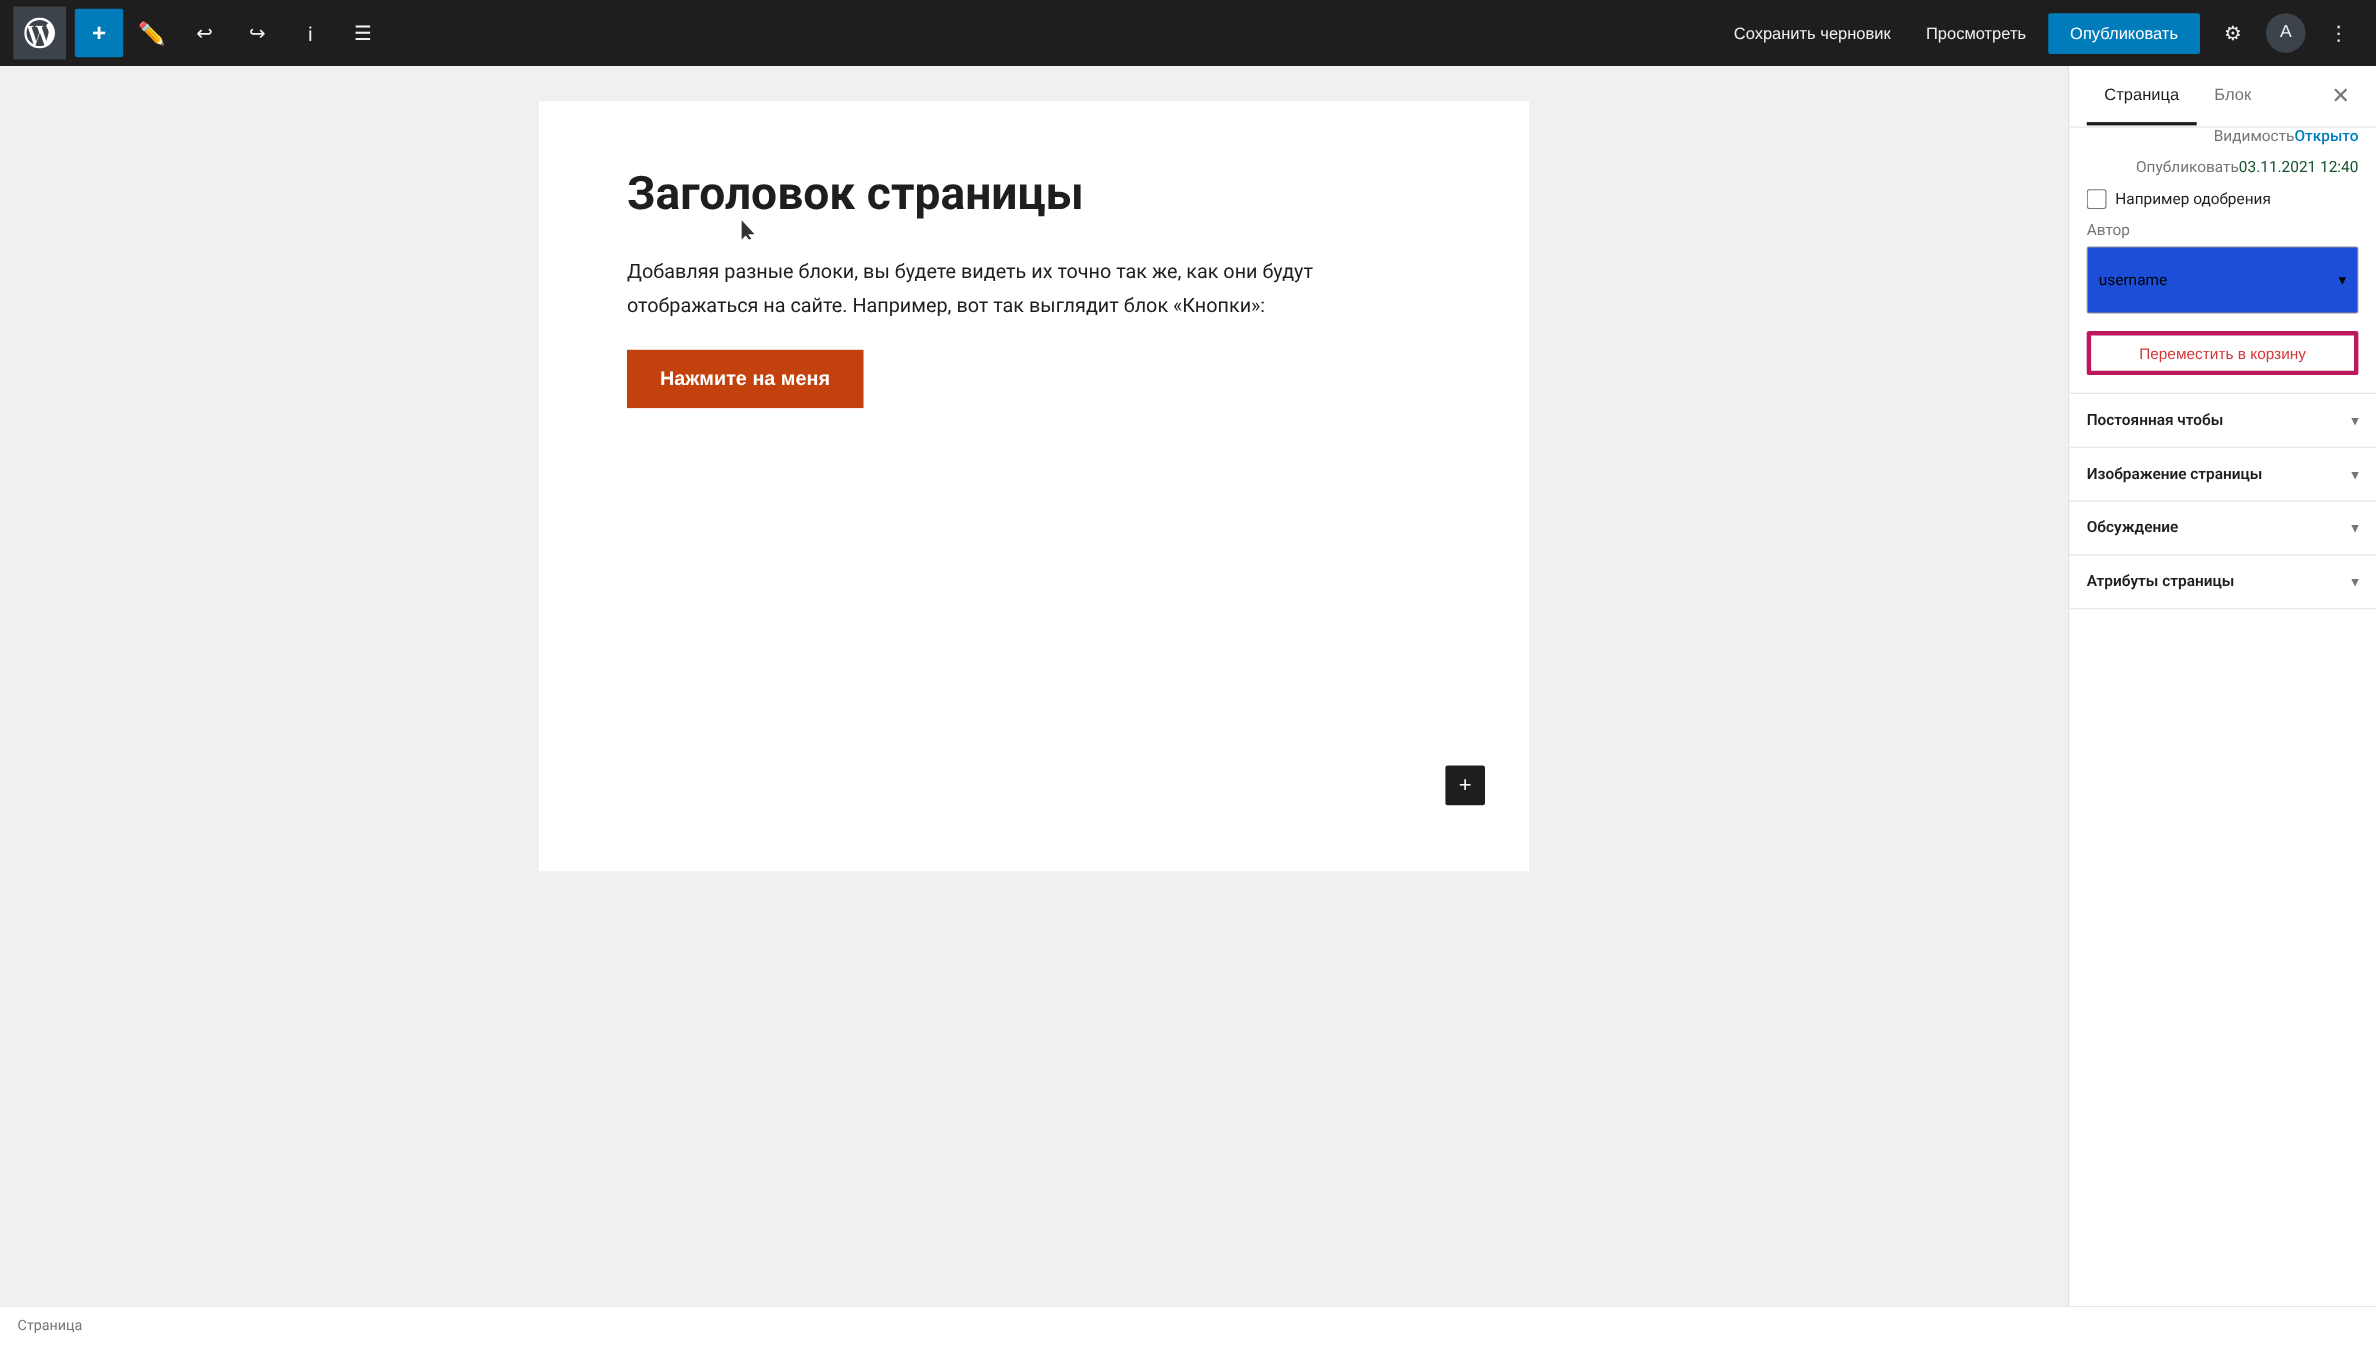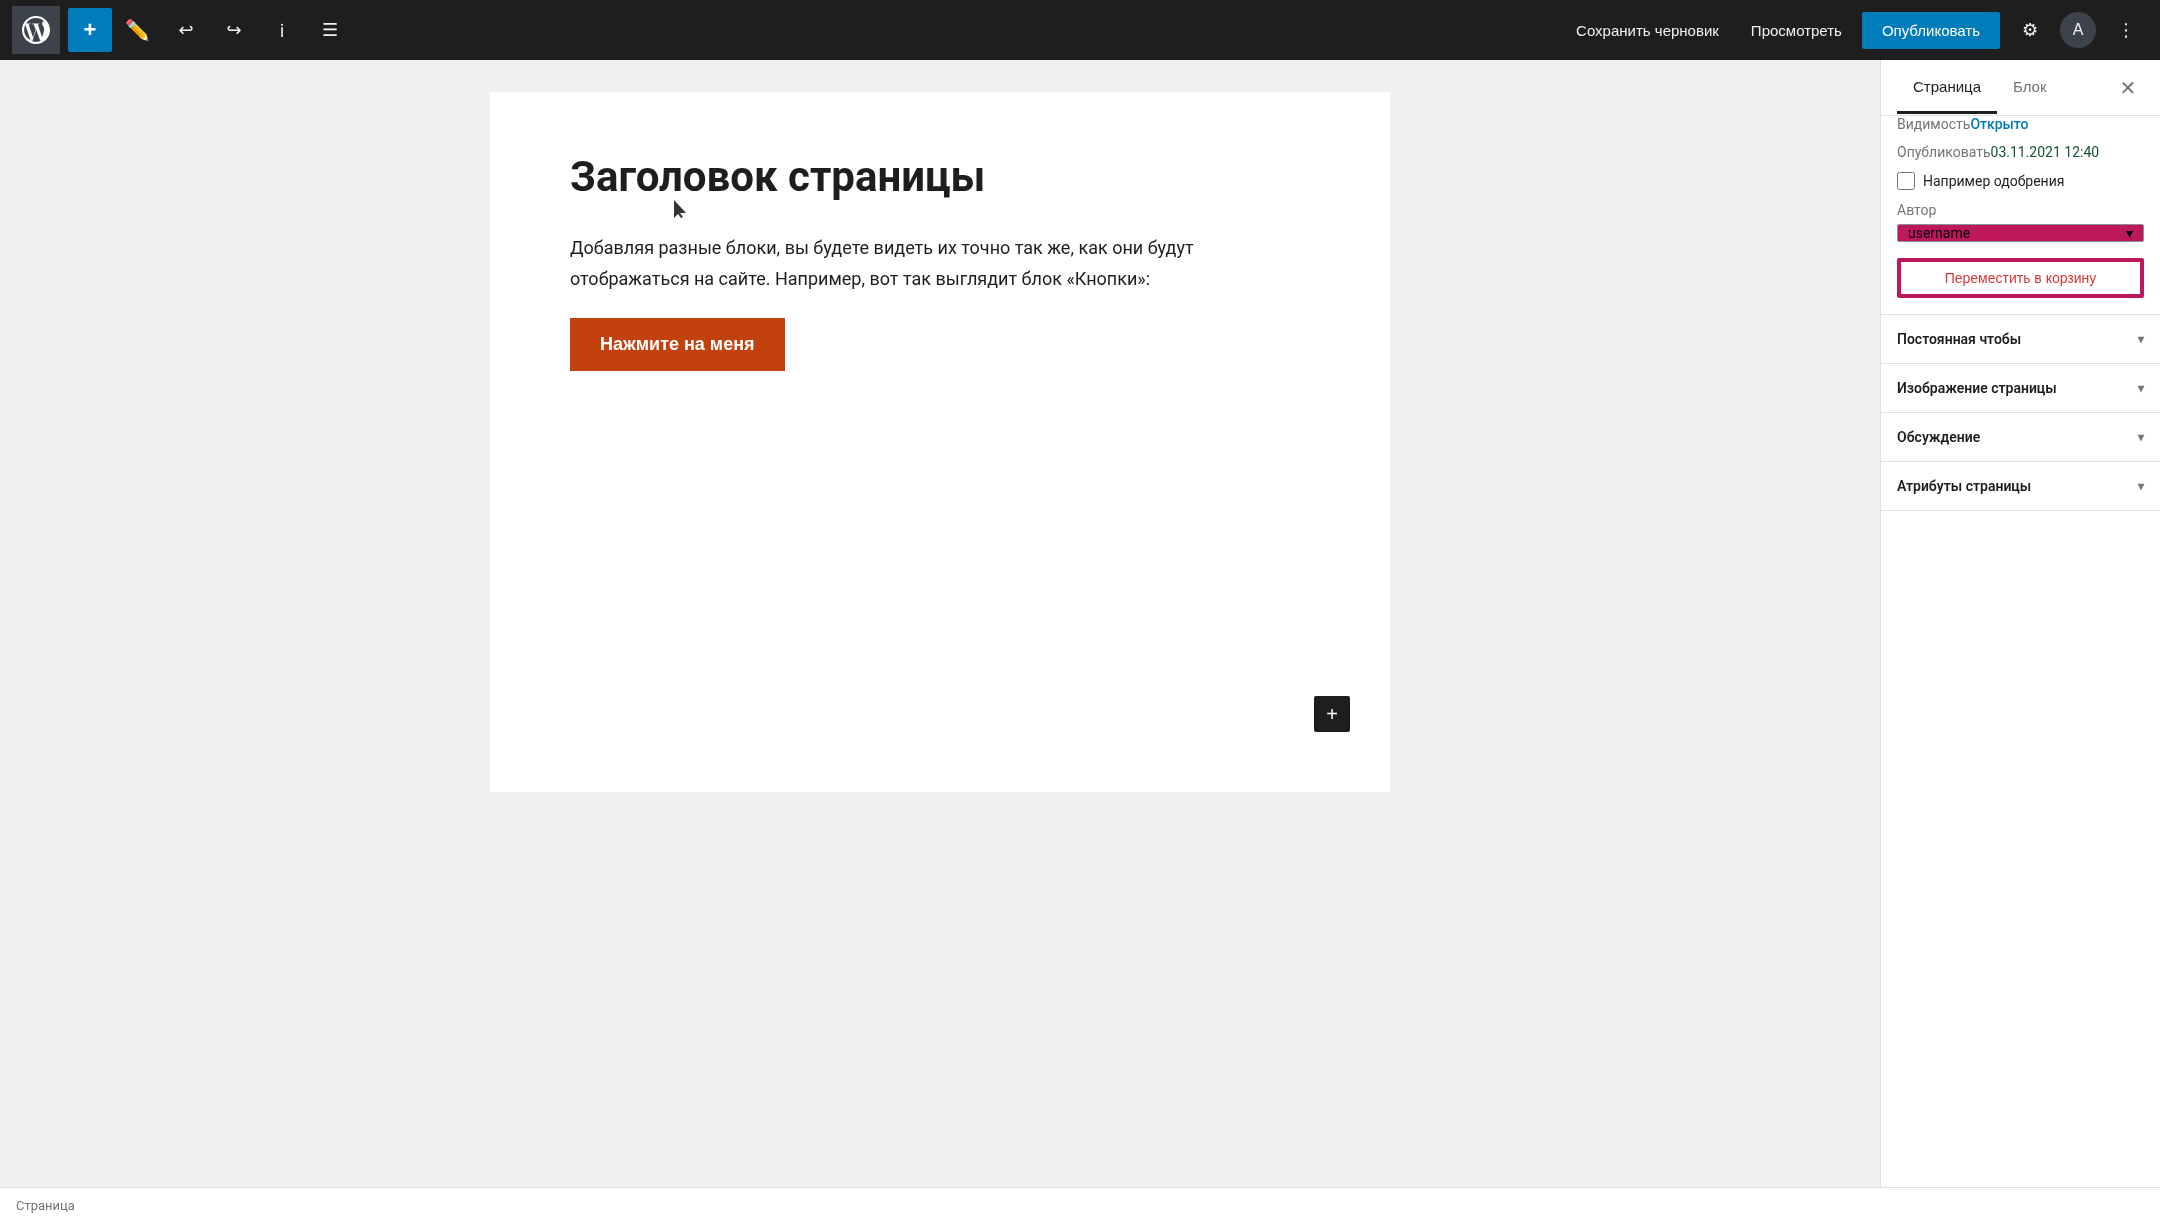--- a/index.html
+++ b/index.html
@@ -269,21 +269,21 @@
     .sidebar-section-header .chevron {
       font-size: 12px;
       color: #757575;
     }
     .sidebar-section-content {
       padding: 0 16px 16px 16px;
     }
     .sidebar-row {
       display: flex;
       align-items: center;
-      justify-content: flex-start;
+      justify-content: flex-end;
       margin-bottom: 12px;
     }
     .sidebar-label {
       font-size: 14px;
       color: #757575;
     }
     .sidebar-value {
       font-size: 14px;
       color: #007cba;
       font-weight: 500;
@@ -308,24 +308,24 @@
       color: #1e1e1e;
     }
     .author-select-row {
       margin-bottom: 16px;
     }
     .author-select {
       display: flex;
       align-items: flex-end;
       border: 1px solid #8c8f94;
       border-radius: 2px;
-      padding: 0 10px;
-      font-size: 14px;
-      cursor: pointer;
-      background: #be185d;
+      padding: 21px 10px;
+      font-size: 14px;
+      cursor: pointer;
+      background: #1d4ed8;
       gap: 6px;
       width: 100%;
       justify-content: space-between;
     }
     .btn-move-to-trash {
       background: white;
       border: 4px solid #be185d;
       color: #d63638;
       padding: 8px 16px;
       font-size: 14px;

